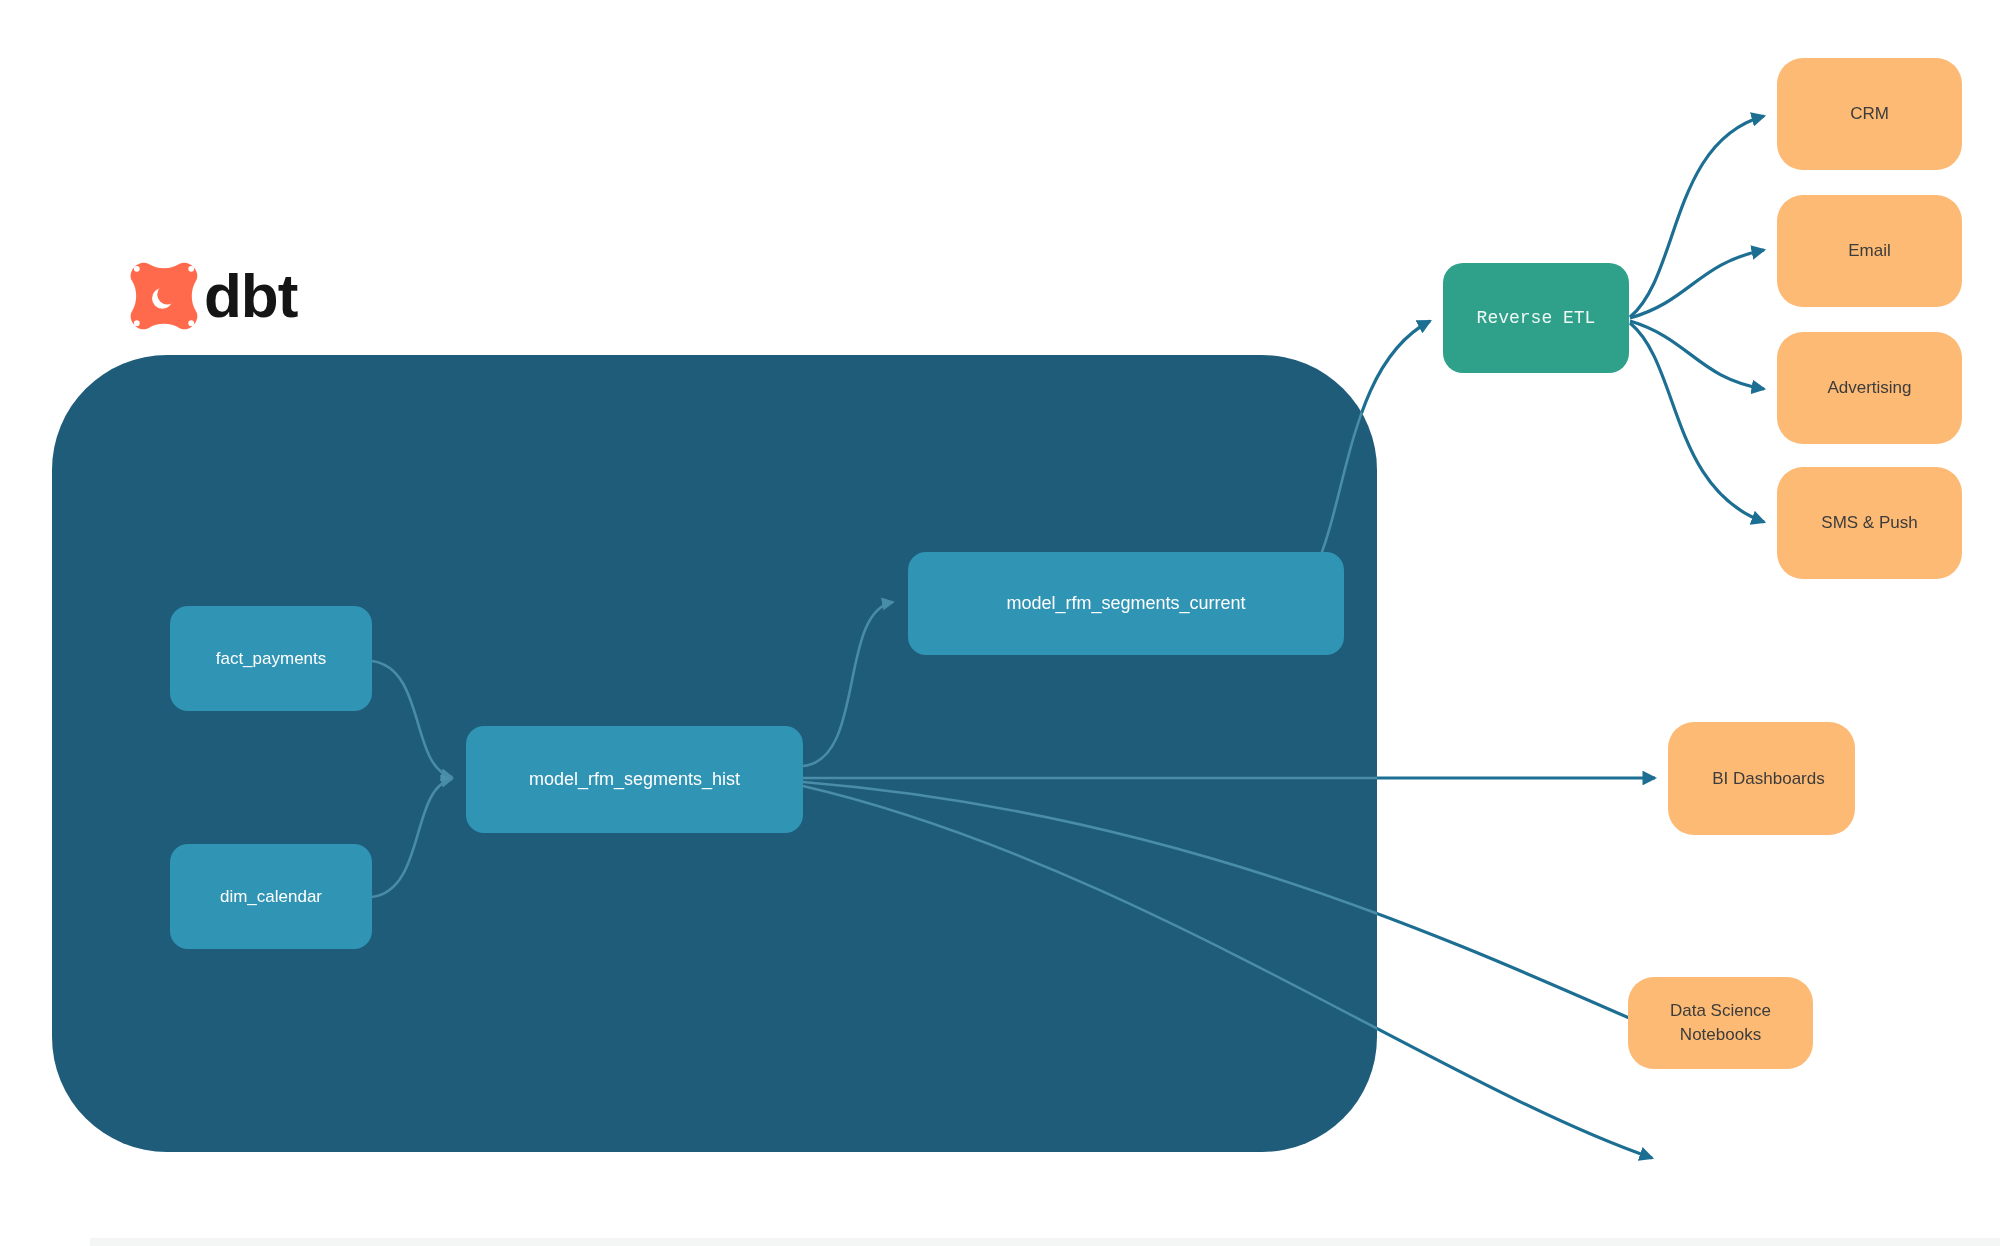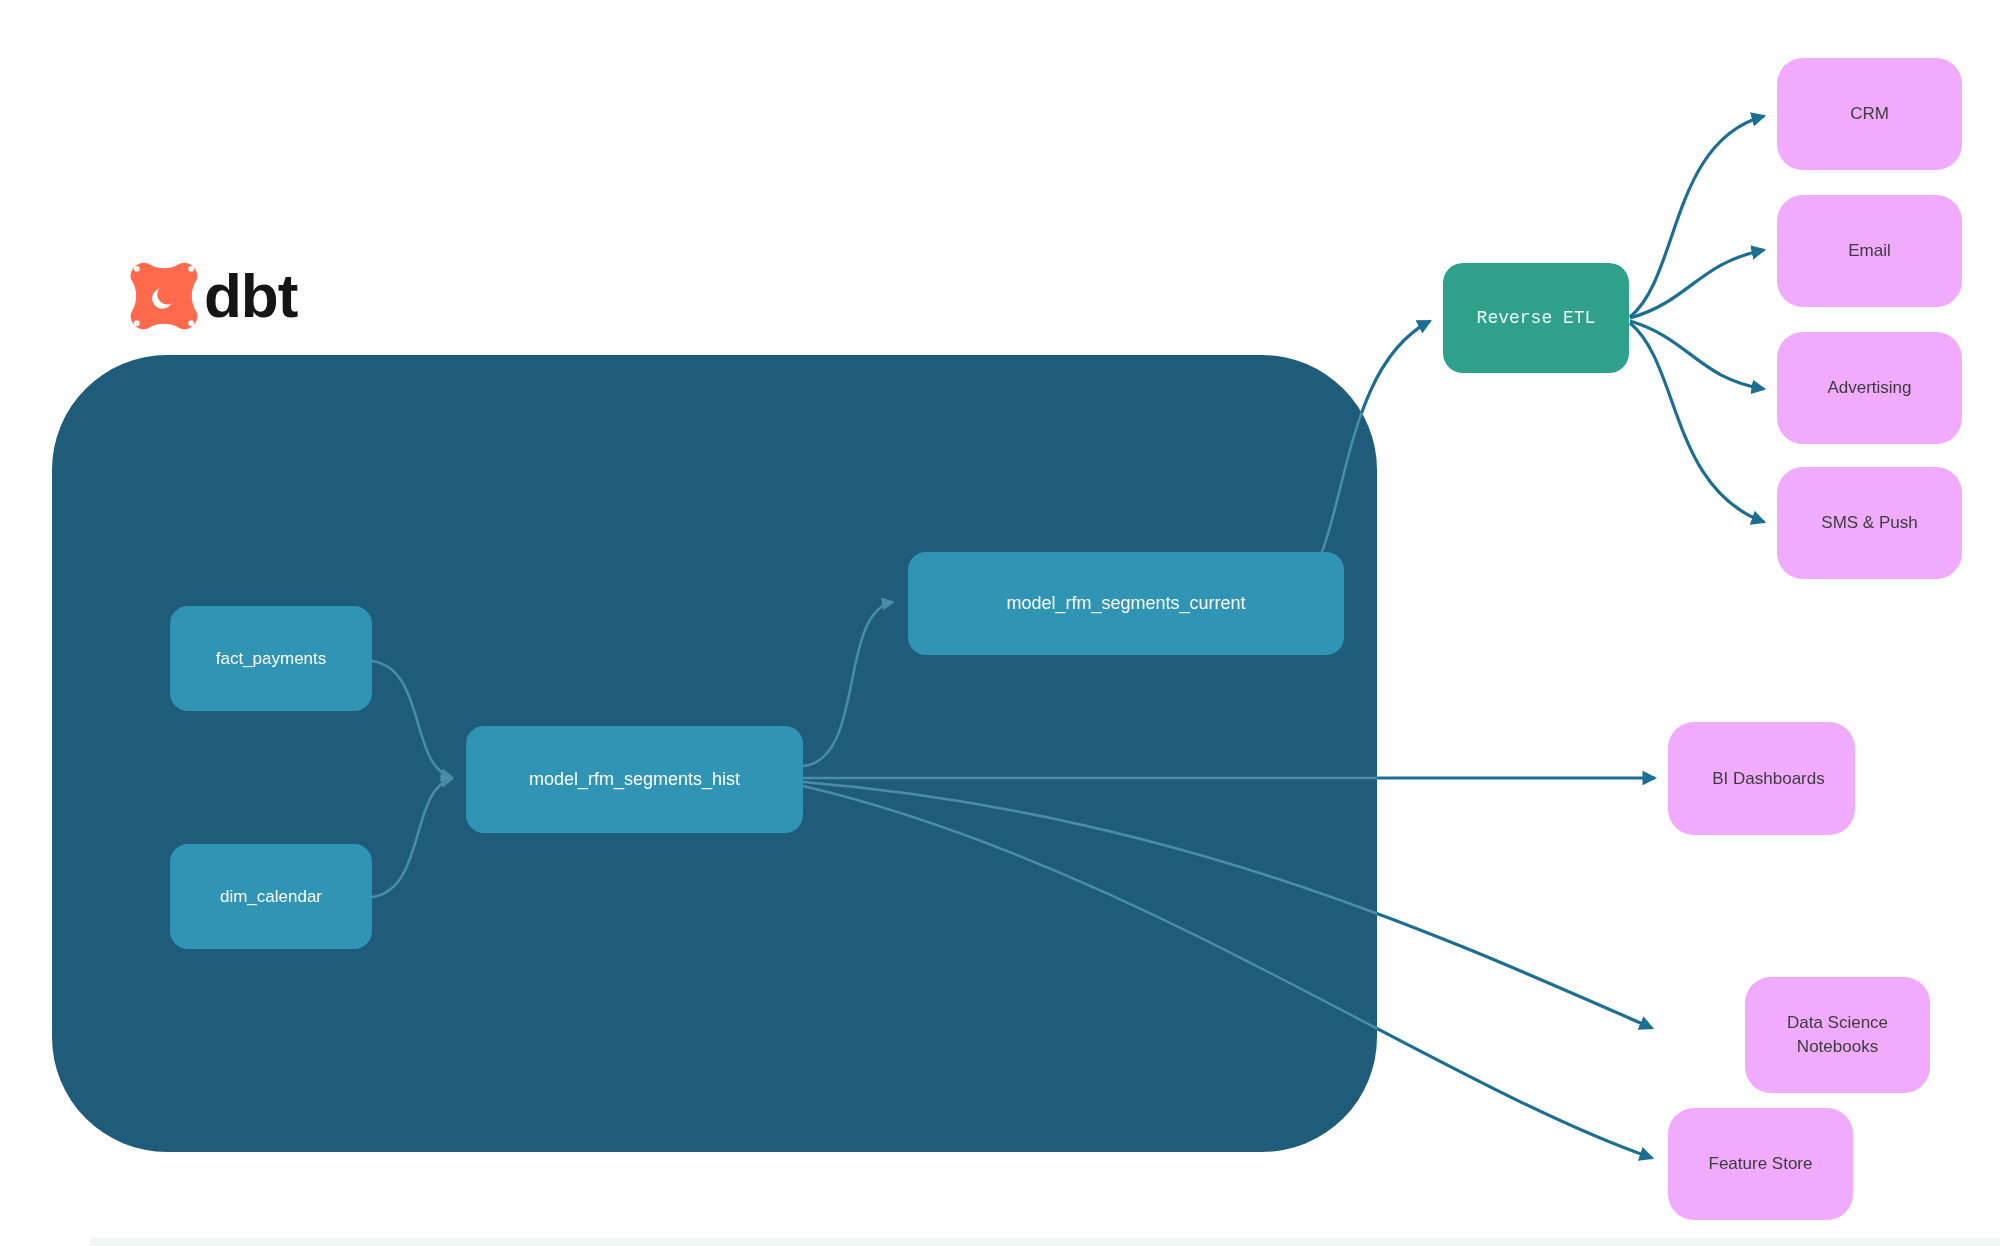--- a/index.html
+++ b/index.html
@@ -36,34 +36,34 @@
     position:absolute;display:flex;align-items:center;justify-content:center;
     text-align:center;box-sizing:border-box;
   }
   .node.model{
     background:#3094B4;color:#ffffff;border-radius:18px;font-size:17px;
   }
   .node.green{
     background:#2FA089;color:#eef8f4;border-radius:20px;font-size:18px;font-family:Liberation Mono, monospace;
   }
   .node.gray{
-    background:#f0abfc;color:#3C3C3C;border-radius:26px;font-size:17px;
+    background:#fdba74;color:#3C3C3C;border-radius:26px;font-size:17px;
     line-height:1.4;padding:0 24px;
   }
   #n-fact   {left:170px; top:606px;  width:202px;height:105px;}
   #n-dim    {left:170px; top:844px;  width:202px;height:105px;}
   #n-hist   {left:466px; top:726px;  width:337px;height:107px;font-size:18px;}
   #n-current{left:908px; top:552px;  width:436px;height:103px;font-size:18px;}
   #n-retl   {left:1443px;top:263px;  width:186px;height:110px;}
   #n-crm    {left:1777px;top:58px;   width:185px;height:112px;}
   #n-email  {left:1777px;top:195px;  width:185px;height:112px;}
   #n-adv    {left:1777px;top:332px;  width:185px;height:112px;}
   #n-sms    {left:1777px;top:467px;  width:185px;height:112px;text-align:center;}
   #n-bi     {left:1668px;top:722px;  width:187px;height:113px;padding-left:38px;}
-  #n-ds     {left:1745px;top:977px;  width:185px;height:116px;}
+  #n-ds     {left:1628px;top:977px;  width:185px;height:92px;}
   #n-fs     {left:1668px;top:1108px; width:185px;height:112px;}
 
   
   .bottom-strip{
     position:absolute;left:90px;right:0;bottom:0;height:8px;
     background:#f4f6f6;
   }
 </style>
 </head>
 <body>
@@ -154,18 +154,15 @@
     </div>
   <div class="node gray" id="n-sms">
       <span>SMS &amp; Push</span>
     </div>
   <div class="node gray" id="n-bi">
       <span>BI Dashboards</span>
     </div>
   <div class="node gray" id="n-ds">
       <span>Data Science Notebooks</span>
     </div>
-  <div class="node gray" id="n-fs">
-      <span>Feature Store</span>
-    </div>
 
   <div class="bottom-strip"></div>
 </div>
 
 </body></html>

